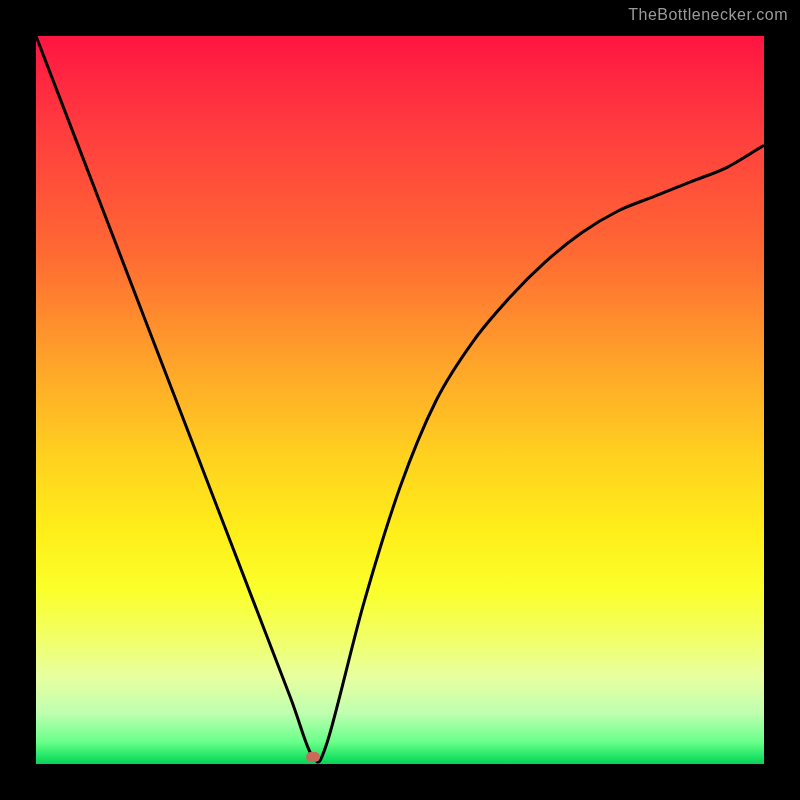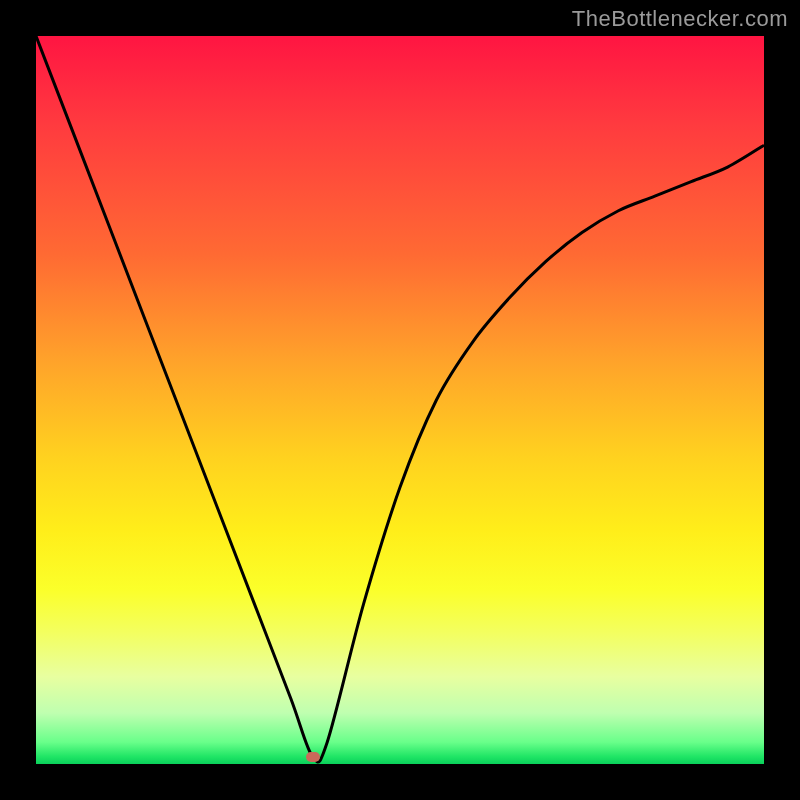--- a/index.html
+++ b/index.html
@@ -56,21 +56,21 @@
     height: 10px;
     border-radius: 5px;
     background: #cb6a5a;
     transform: translate(-50%, -50%);
   }
   .attribution {
     position: absolute;
     top: 6px;
     right: 12px;
     color: #9a9a9a;
-    font-size: 22px;
+    font-size: 16px;
     letter-spacing: 0.5px;
   }
 </style>
 </head>
 <body>
 
 <div class="frame">
   <div class="attribution">TheBottlenecker.com</div>
 
   <div class="plot">

